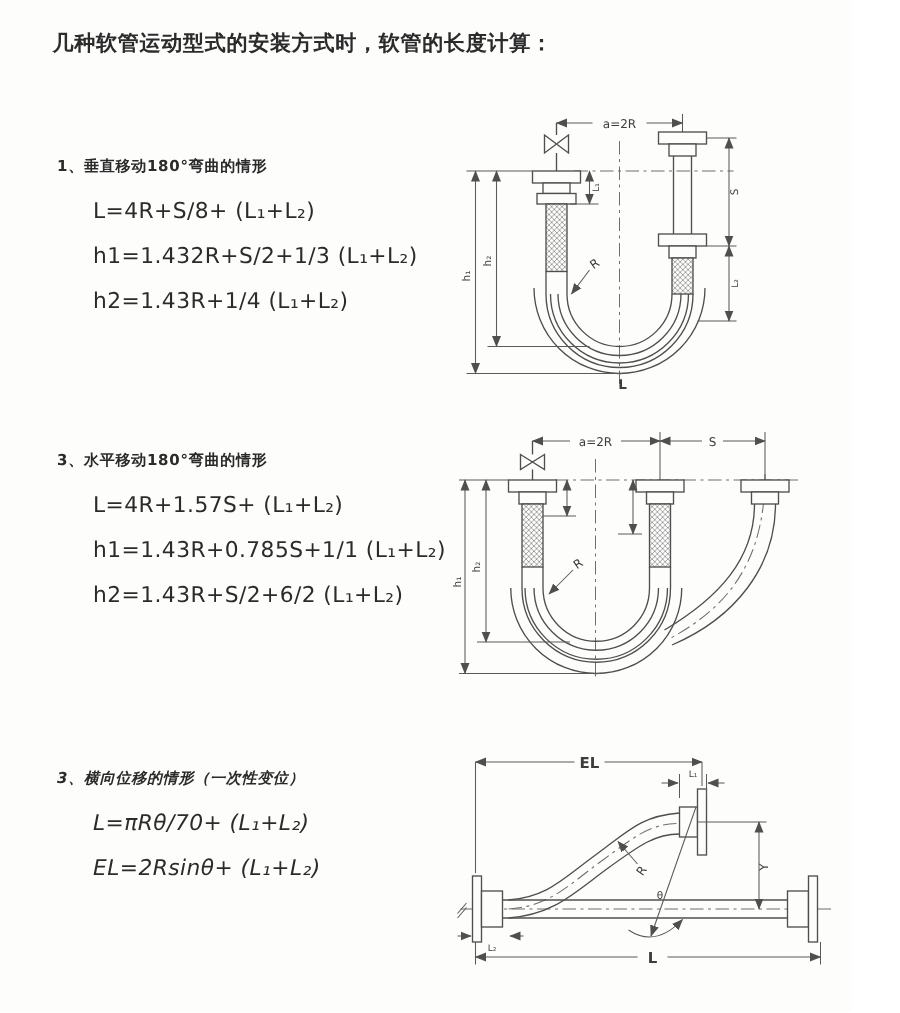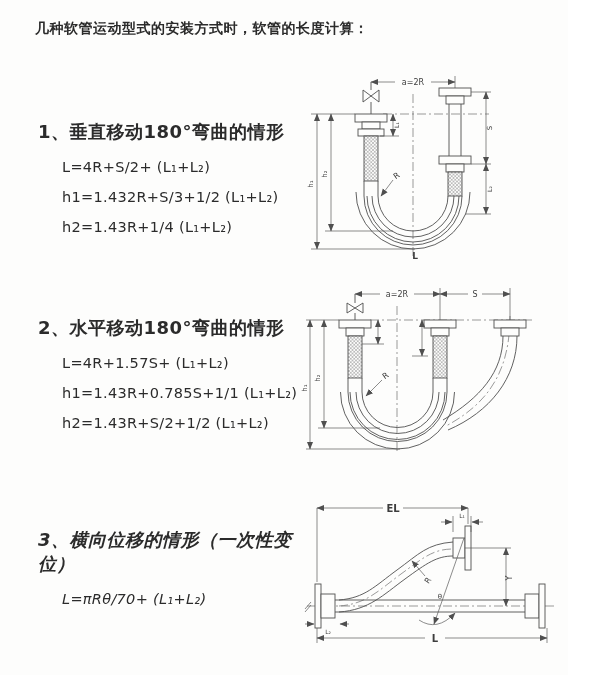--- a/index.html
+++ b/index.html
@@ -3,53 +3,54 @@
 <meta charset="utf-8">
 <style>
   html,body{margin:0;padding:0;background:#fff;}
   .page{
     position:relative;width:568px;height:675px;background:#fdfdfc;
     font-family:"DejaVu Sans","Liberation Sans",sans-serif;color:#2b2b2b;
     overflow:hidden;
   }
   .title{position:absolute;left:35px;top:20px;font-size:14px;font-weight:bold;letter-spacing:.5px;}
   .section{position:absolute;width:275px;}
-  .sec-heading{font-size:18px;font-weight:bold;letter-spacing:.5px;margin:16px 0 8px 0;}
+  .sec-heading{font-size:10px;font-weight:bold;letter-spacing:.5px;margin:0 0 8px 0;}
   .formula{font-size:14.5px;line-height:30px;letter-spacing:.3px;margin-left:24px;white-space:nowrap;}
   .diagram{position:absolute;}
   svg text{font-family:"DejaVu Sans","Liberation Sans",sans-serif;fill:#3d3d3d;}
   svg .ln{stroke:#4f4f4f;stroke-width:.9;fill:none;}
   svg .thin{stroke:#5a5a5a;stroke-width:.7;fill:none;}
   svg .cl{stroke:#6e6e6e;stroke-width:.7;fill:none;stroke-dasharray:9 3 2 3;}
   svg .wf{fill:#fdfdfc;stroke:#4f4f4f;stroke-width:.9;}
 </style>
 </head>
 <body>
 
 <div class="page">
 
   <div class="title">几种软管运动型式的安装方式时，软管的长度计算：</div>
 
   <div class="section" style="left:38px;top:104px;">
     <div class="sec-heading">1、垂直移动180°弯曲的情形</div>
-    <div class="formula">L=4R+S/2+ (L₁+L₂)</div>
-    <div class="formula">h1=1.432R+S/3+1/2 (L₁+L₂)</div>
+    <div class="formula">L=4R+S/8+ (L₁+L₂)</div>
+    <div class="formula">h1=1.432R+S/2+1/3 (L₁+L₂)</div>
     <div class="formula">h2=1.43R+1/4 (L₁+L₂)</div>
   </div>
 
   <div class="section" style="left:38px;top:300px;">
-    <div class="sec-heading">2、水平移动180°弯曲的情形</div>
+    <div class="sec-heading">3、水平移动180°弯曲的情形</div>
     <div class="formula">L=4R+1.57S+ (L₁+L₂)</div>
     <div class="formula">h1=1.43R+0.785S+1/1 (L₁+L₂)</div>
-    <div class="formula">h2=1.43R+S/2+1/2 (L₁+L₂)</div>
+    <div class="formula">h2=1.43R+S/2+6/2 (L₁+L₂)</div>
   </div>
 
   <div class="section" style="left:38px;top:512px;font-style:italic;">
     <div class="sec-heading">3、横向位移的情形（一次性变位）</div>
     <div class="formula">L=πRθ/70+ (L₁+L₂)</div>
+    <div class="formula">EL=2Rsinθ+ (L₁+L₂)</div>
   </div>
 
   <svg class="diagram" style="left:303px;top:66px;" width="290" height="195" viewBox="0 0 290 195">
     <defs>
       <marker id="d1a" markerWidth="9" markerHeight="9" refX="7" refY="4" orient="auto-start-reverse" markerUnits="userSpaceOnUse">
         <path d="M0,1 L7.5,4 L0,7 Z" fill="#4f4f4f"></path>
       </marker>
       <pattern id="d1p" width="3.5" height="3.5" patternUnits="userSpaceOnUse">
         <rect width="3.5" height="3.5" fill="#fdfdfc"></rect>
         <path d="M0,3.5 L3.5,0 M0,0 L3.5,3.5" stroke="#8a8a8a" stroke-width="0.5"></path>

